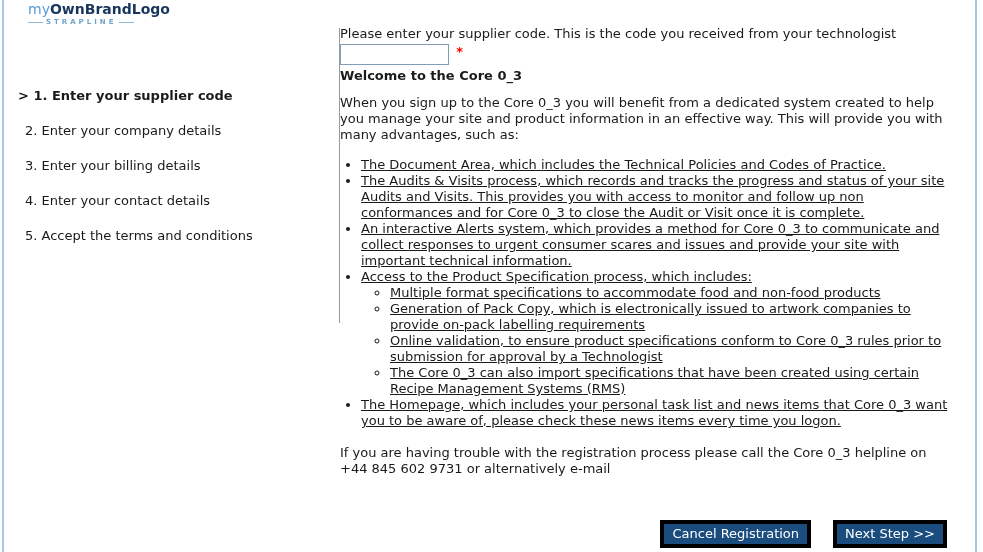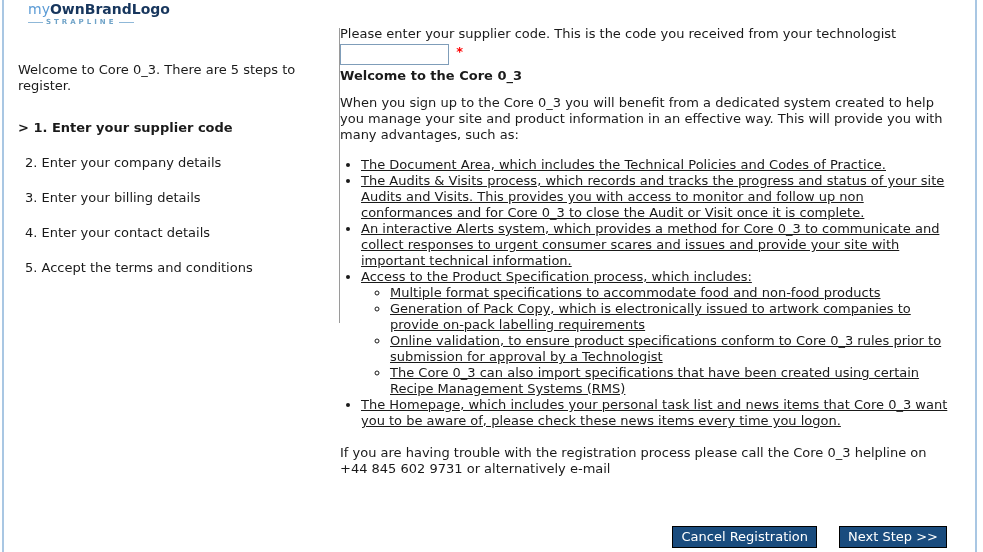--- a/index.html
+++ b/index.html
@@ -50,21 +50,21 @@
   ul.bullets { margin:14px 0 0 0; padding:0 0 0 21px; list-style:disc; }
   ul.bullets > li { margin:0; padding:0;text-decoration:underline; }
   ul.subs { margin:0; padding:0 0 0 29px; list-style:circle; }
   ul.subs > li { margin:0; padding:0; }
   .help-para { margin-top:16px; }
 
   
   .footer-buttons { position:absolute; right:36px; bottom:4px; display:flex; gap:22px; }
   .btn {
     background:#1a4c7e; color:#ffffff;
-    border:1px solid #000000;
+    border:4px solid #000000;
     font-family:"DejaVu Sans", "Liberation Sans", sans-serif;
     font-size:13px; line-height:15px;
     padding:2px 8px 3px 8px;
     cursor:pointer; white-space:nowrap;
   }
 </style>
 </head>
 <body>
 
 <div class="page">
@@ -76,21 +76,20 @@
       <span class="logo-prefix">my</span><span class="logo-brand">OwnBrandLogo</span>
     </div>
     <div class="strapline-row">
       <span class="strapline-dash"></span>
       <span class="strapline-text">STRAPLINE</span>
       <span class="strapline-dash"></span>
     </div>
   </div>
 
   <div class="sidebar">
-    <div class="intro1">Welcome to Core 0_3. There are 5 steps to register.</div>
     <div class="step first">&gt; 1. Enter your supplier code</div>
     <div class="step rest">2. Enter your company details</div>
     <div class="step rest">3. Enter your billing details</div>
     <div class="step rest">4. Enter your contact details</div>
     <div class="step rest">5. Accept the terms and conditions</div>
   </div>
 
   <div class="divider"></div>
 
   <div class="main">

